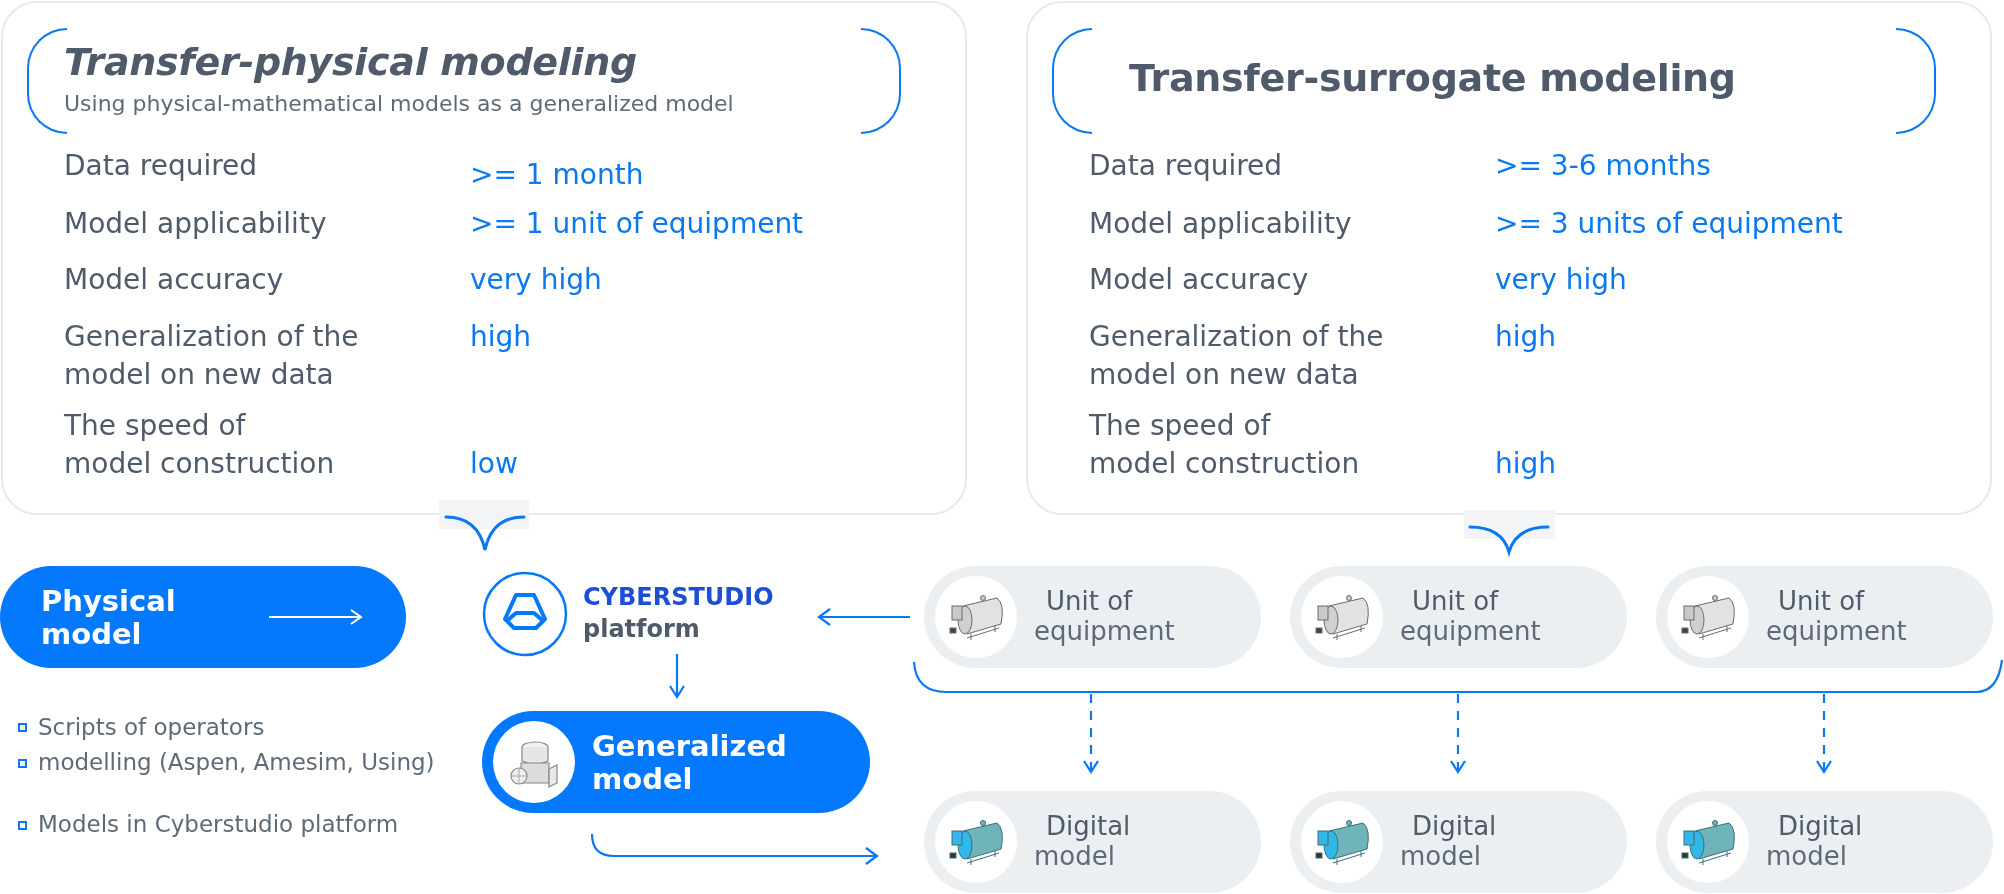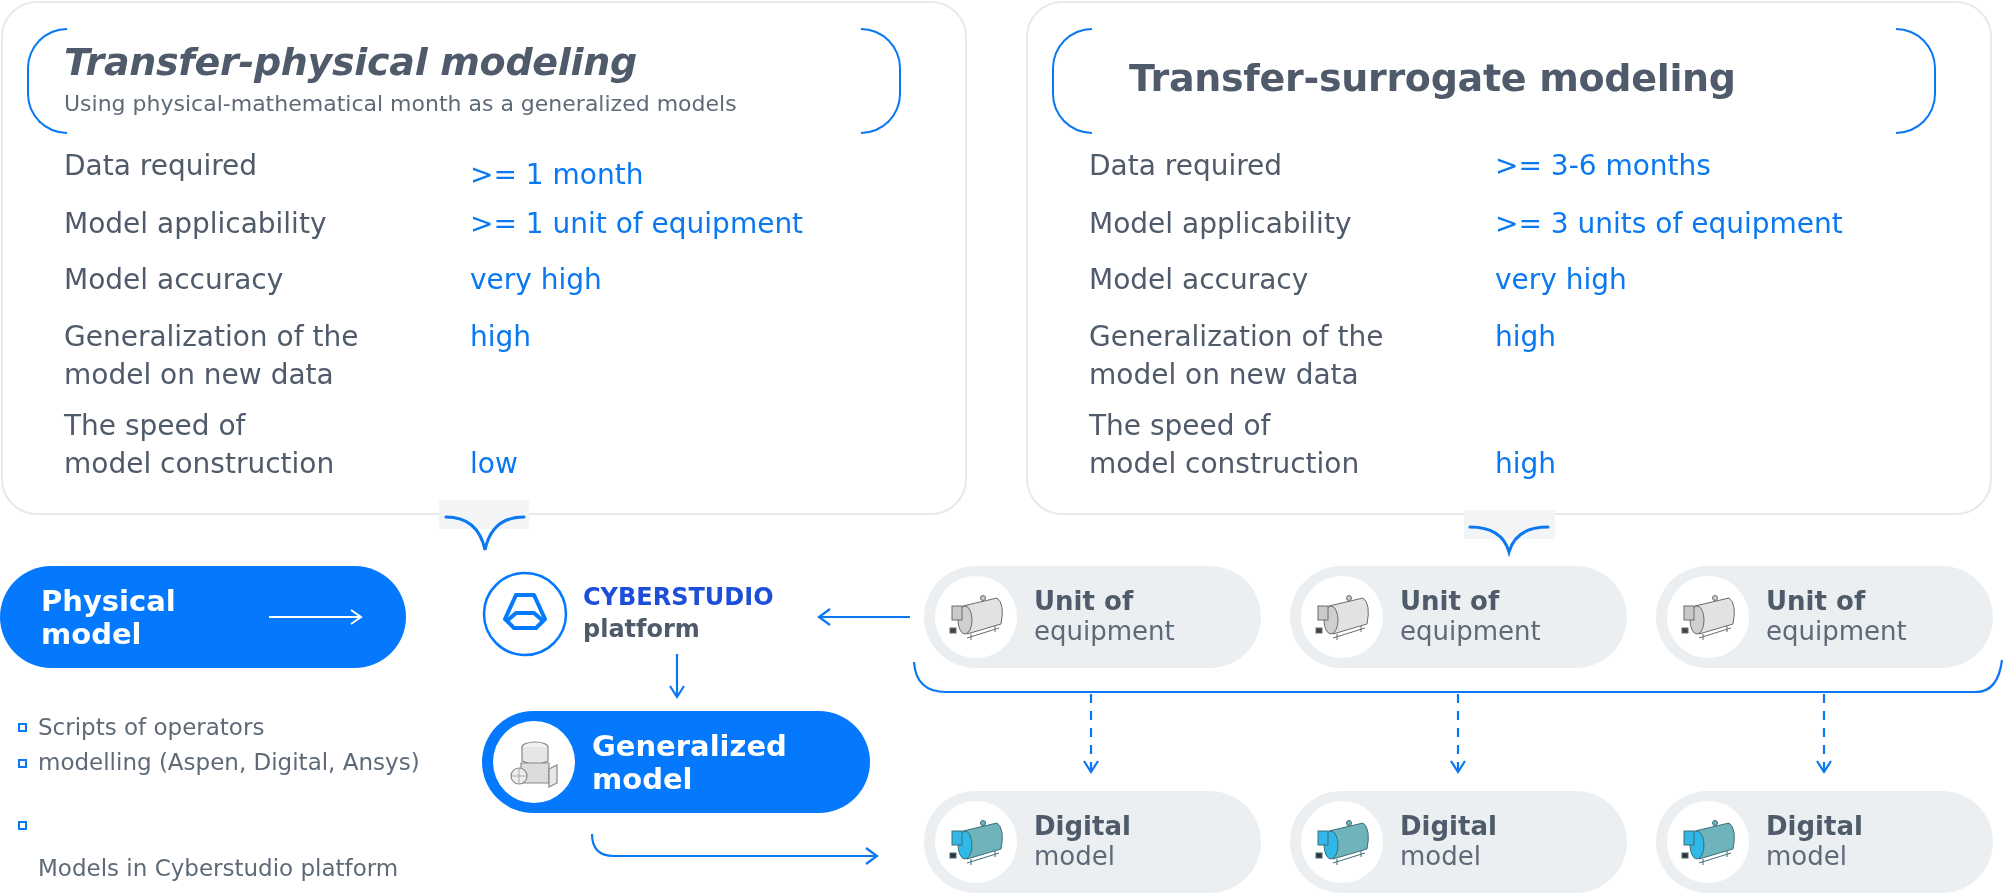--- a/index.html
+++ b/index.html
@@ -10,35 +10,35 @@
   .bracket-l { border-right: none; border-radius: 40px 0 0 40px; }
   .bracket-r { border-left: none; border-radius: 0 40px 40px 0; }
   .title { position: absolute; font-size: 38px; font-weight: 600; color: #4f5b6a; letter-spacing: -0.3px; white-space: nowrap; }
   .subtitle { position: absolute; font-size: 22px; color: #5e6a78; white-space: nowrap; }
   .row-label { position: absolute; font-size: 28px; color: #4f5b6a; line-height: 38px; white-space: nowrap; }
   .row-value { position: absolute; font-size: 28px; color: #0a78f0; line-height: 38px; white-space: nowrap; }
   .tab { position: absolute; background: #f2f4f6; }
   .pill-blue { position: absolute; background: #0479fe; border-radius: 60px; color: #fff; }
   .pill-grey { position: absolute; background: #eceff2; border-radius: 60px; }
   .icon-circle { position: absolute; background: #fff; border-radius: 50%; }
-  .pill-text-strong { font-size: 26px; font-weight: 700; color: #4f5b6a; line-height: 30px; white-space: nowrap; }
+  .pill-text-strong { font-size: 26px; font-weight: 400; color: #4f5b6a; line-height: 30px; white-space: nowrap; margin-left: 12px; }
   .pill-text-light { font-size: 26px; color: #5e6a78; line-height: 30px; white-space: nowrap; }
   .bullet { position: absolute; font-size: 23px; color: #5e6a78; line-height: 28px; white-space: nowrap; }
   .bullet-box { position: absolute; width: 9px; height: 9px; border: 2px solid #0a78f0; box-sizing: border-box; }
   svg.overlay { position: absolute; left: 0; top: 0; width: 2004px; height: 894px; pointer-events: none; }
 </style>
 </head>
 <body>
 
 <div class="card" style="left:1px; top:1px; width:966px; height:514px;">
 </div>
 <div class="bracket-l" style="left:27px; top:28px; height:106px;"></div>
 <div class="bracket-r" style="left:861px; top:28px; height:106px;"></div>
 <div class="title" style="left:64px; top:40px;font-style:italic;">Transfer-physical modeling</div>
-<div class="subtitle" style="left:64px; top:91px;">Using physical-mathematical month as a generalized models</div>
+<div class="subtitle" style="left:64px; top:91px;">Using physical-mathematical models as a generalized model</div>
 
 <div class="row-label" style="left:64px; top:147px;"><span>Data required</span></div>
 <div class="row-value" style="left:470px; top:147px;margin-top:9px;">&gt;= 1 month</div>
 <div class="row-label" style="left:64px; top:205px;"><span>Model applicability</span></div>
 <div class="row-value" style="left:470px; top:205px;">&gt;= 1 unit of equipment</div>
 <div class="row-label" style="left:64px; top:261px;"><span>Model accuracy</span></div>
 <div class="row-value" style="left:470px; top:261px;">very high</div>
 <div class="row-label" style="left:64px; top:318px;">
     <div>Generalization of the</div>
     <div>model on new data</div>
@@ -84,24 +84,24 @@
   <svg style="position:absolute; left:268px; top:42px;" width="96" height="18" viewBox="0 0 96 18">
     <line x1="1" y1="9" x2="92" y2="9" stroke="#fff" stroke-width="2"></line>
     <polyline points="83,2 93,9 83,16" fill="none" stroke="#fff" stroke-width="2"></polyline>
   </svg>
 </div>
 
 <div class="bullet-box" style="left:18px; top:723px;"></div>
 <div class="bullet" style="left:38px; top:713px;">Scripts of operators</div>
 <div class="bullet-box" style="left:18px; top:759px;"></div>
 <div class="bullet" style="left:38px; top:748px;">
-  <div>modelling (Aspen, Digital, Ansys)</div>
+  <div>modelling (Aspen, Amesim, Using)</div>
 </div>
 <div class="bullet-box" style="left:18px; top:821px;"></div>
-<div class="bullet" style="left:38px; top:810px;margin-top:44px;">Models in Cyberstudio platform</div>
+<div class="bullet" style="left:38px; top:810px;">Models in Cyberstudio platform</div>
 
 <div style="position:absolute; left:482px; top:571px; width:300px; height:86px;">
   <svg style="position:absolute; left:0; top:0;" width="86" height="86" viewBox="0 0 86 86">
     <circle cx="43" cy="43" r="41" fill="none" stroke="#0479fe" stroke-width="2.5"></circle>
     <path d="M34 24 L52 24 L63 48 L54 57 L32 57 L23 48 Z" fill="none" stroke="#0479fe" stroke-width="4" stroke-linejoin="round"></path>
     <path d="M26 49 L34 42 L52 42 L60 49" fill="none" stroke="#0479fe" stroke-width="4" stroke-linejoin="round"></path>
   </svg>
   <div style="position:absolute; left:101px; top:12px; font-size:24px; font-weight:700; color:#1d4ed8; white-space:nowrap;">CYBERSTUDIO</div>
   <div style="position:absolute; left:101px; top:44px; font-size:24px; font-weight:600; color:#4f5b6a; white-space:nowrap;">platform</div>
 </div>

